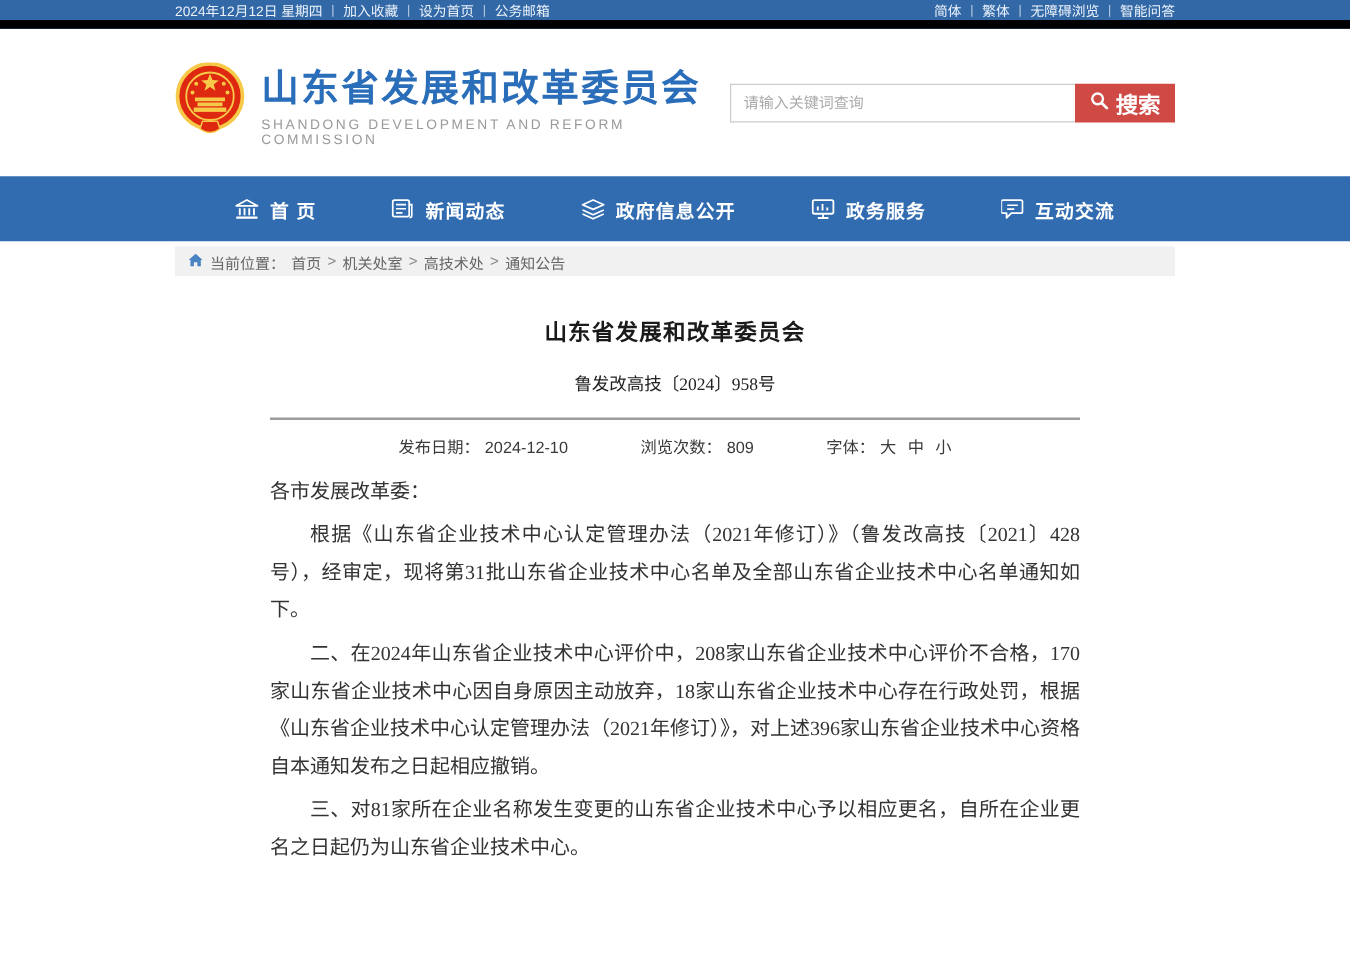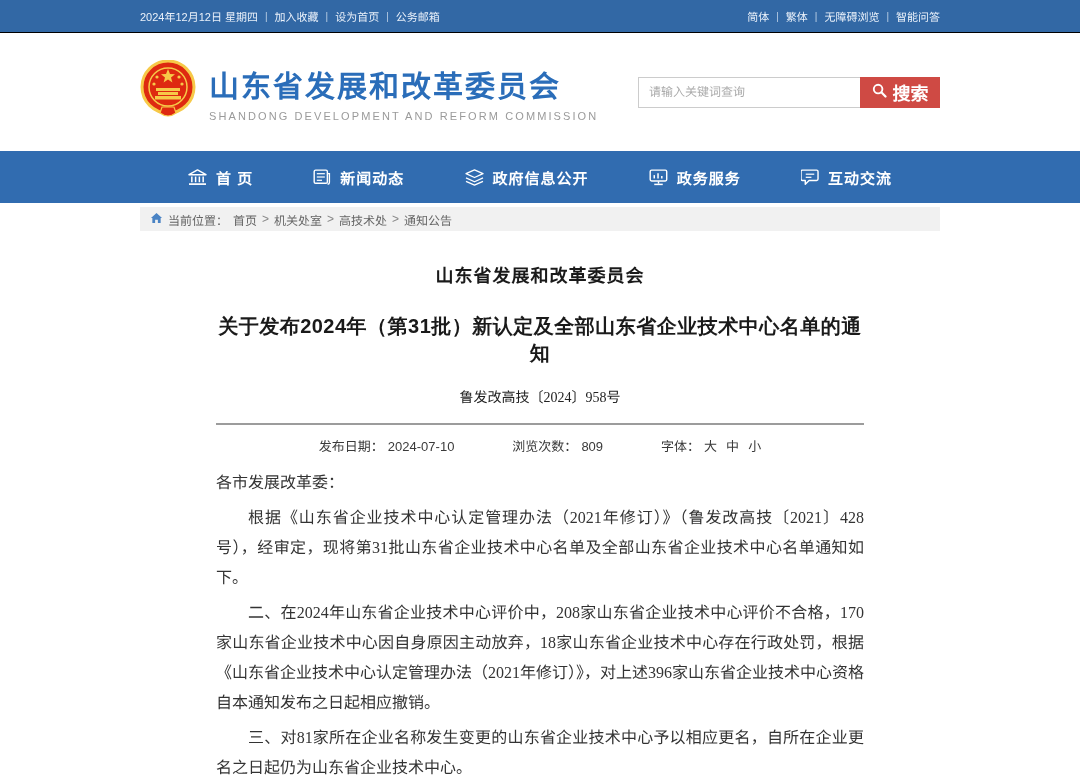--- a/index.html
+++ b/index.html
@@ -6,34 +6,34 @@
     --topbar-bg:#3268a5; --nav-bg:#316cb0; --brand-blue:#2a6db9;
     --accent-red:#cf4a44; --crumb-bg:#f1f1f1; --body-text:#333333;
     --divider:#9c9c9c; --gold:#f7c948; --emblem-red:#de2910;
   }
   *{box-sizing:border-box;margin:0;padding:0;}
   html,body{width:1080px;height:784px;overflow:hidden;background:#fff;
     font-family:"Liberation Sans","DejaVu Sans",sans-serif;}
   .wrap{width:800px;margin:0 auto;}
 
   
-  .topbar{width:100%;height:33px;background:var(--topbar-bg);border-bottom:1px solid #000000;text-align:right;}
+  .topbar{width:100%;height:23px;background:var(--topbar-bg);border-bottom:7px solid #000000;text-align:right;}
   .topbar-in{display:flex;justify-content:space-between;align-items:center;height:100%;
     font-size:11px;color:#eaf1fa;}
   .topbar-group{display:flex;align-items:center;gap:7px;}
   .topbar a,.tblink{color:#eaf1fa;text-decoration:none;cursor:pointer;}
   .tbsep{color:#bcd0e6;font-size:10px;}
 
   
   .header{height:118px;display:flex;align-items:center;justify-content:space-between;}
   .logo{display:flex;align-items:center;gap:13px;}
   .logo-text .cn{font-size:30px;font-weight:bold;color:var(--brand-blue);letter-spacing:2px;}
   .logo-text .en{font-size:11px;color:#9a9a9a;letter-spacing:2.1px;margin-top:4px;}
   .searchbox{display:flex;align-items:center;}
-  .searchbox input{width:222px;height:31px;border:1px solid #ccc;border-right:none;
+  .searchbox input{width:276px;height:31px;border:1px solid #ccc;border-right:none;
     padding:0 10px;font-size:12px;color:#6d28d9;outline:none;}
   .searchbox input::placeholder{color:#aaa;}
   .search-btn{width:80px;height:31px;background:var(--accent-red);color:#fff;border:none;
     font-size:18px;font-weight:bold;display:flex;align-items:center;justify-content:center;
     gap:6px;cursor:pointer;}
 
   
   .navbar{width:100%;height:52px;background:var(--nav-bg);}
   .nav-in{height:100%;display:flex;align-items:center;justify-content:space-between;padding:0 48px;}
   .nav-item{display:flex;align-items:center;gap:9px;color:#fff;font-size:15px;font-weight:bold;
@@ -199,27 +199,26 @@
   <span class="crumb-sep">&gt;</span>
   <span class="crumb">机关处室</span>
   <span class="crumb-sep">&gt;</span>
   <span class="crumb">高技术处</span>
   <span class="crumb-sep">&gt;</span>
   <span class="crumb">通知公告</span>
 </div>
 
 <div class="article">
   <div class="org-title">山东省发展和改革委员会</div>
-  <div class="doc-title">关于发布2024年（第31批）新认定及全部山东省企业技术中心名单的通知</div>
   <div class="doc-no">鲁发改高技〔2024〕958号</div>
   <div class="rule"></div>
 
   <div class="meta">
     <span>
-      <span>发布日期：</span><span class="mval">2024-07-10</span>
+      <span>发布日期：</span><span class="mval">2024-12-10</span>
     </span>
     <span>
       <span>浏览次数：</span><span class="mval">809</span>
     </span>
     <span>
       <span>字体：</span><span class="font-sizes">
           <span>大</span>
           <span>中</span>
           <span>小</span>
         </span>

